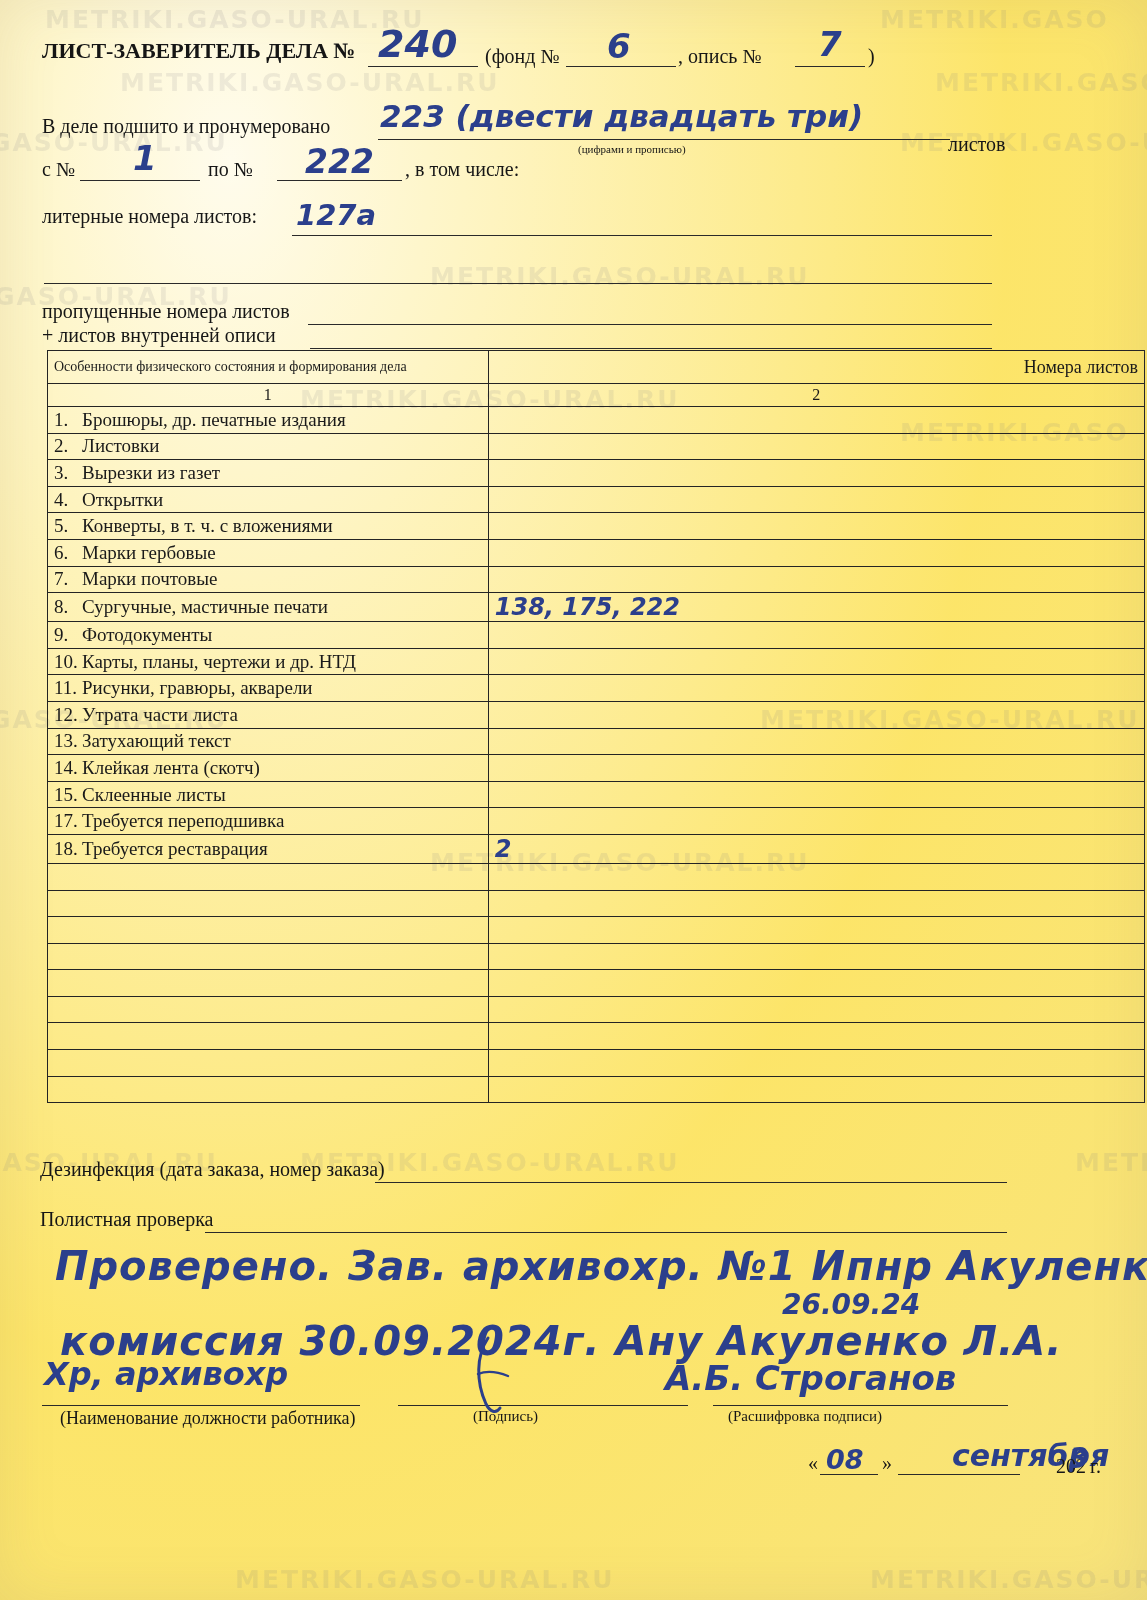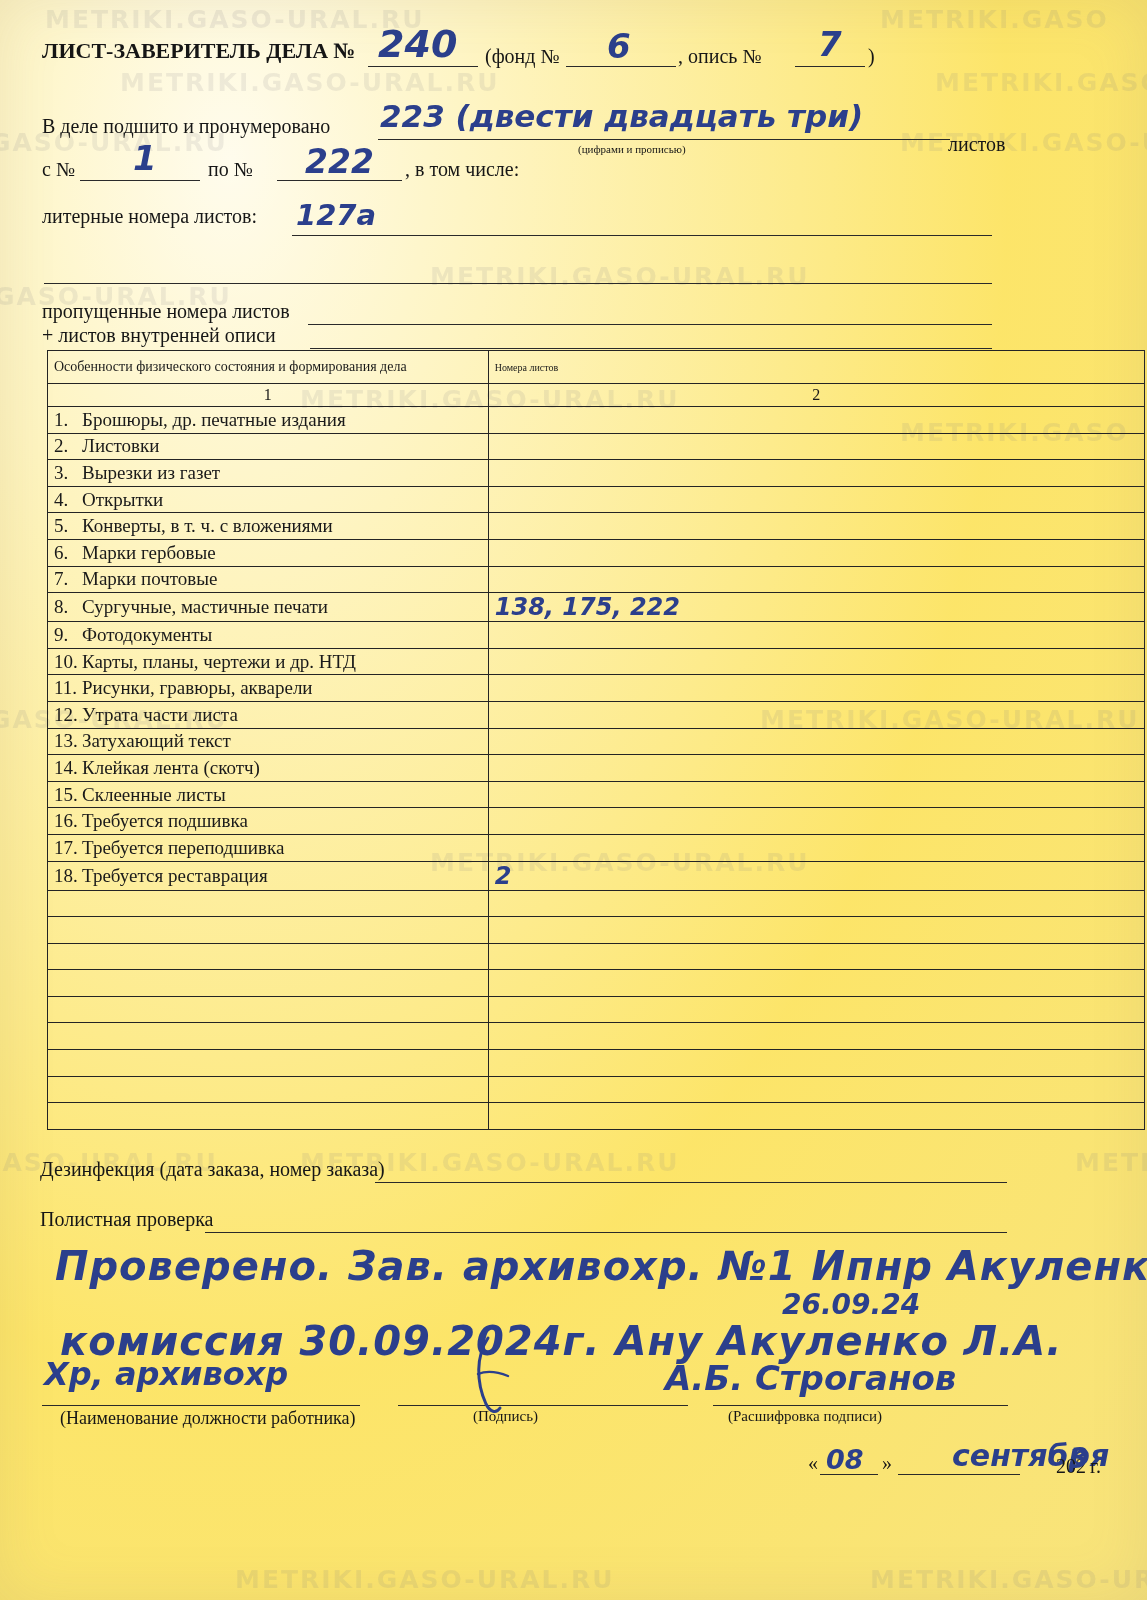--- a/index.html
+++ b/index.html
@@ -80,22 +80,22 @@
   .tbl td{
     border:1px solid #242424;
     height:25.6px;
     padding:0 6px;
     font-size:19px;
     vertical-align:middle;
   }
   .tbl td.c1{width:396px;}
   .tbl td.c2{width:596px;}
   .tbl td.hdr{
-    text-align:left;
-    font-size:10px;
+    text-align:right;
+    font-size:18px;
     height:32px;
   }
   .tbl td.hdr.left{
     text-align:left;
     font-size:14px;
   }
   .tbl td.numhdr{
     text-align:center;font-size:16px;height:22px;
   }
   .idx{display:inline-block;width:28px;}
@@ -238,24 +238,20 @@
         </tr>
         <tr>
           <td class="c1"><span class="idx">14.</span><span>Клейкая лента (скотч)</span></td>
           <td class="c2"></td>
         </tr>
         <tr>
           <td class="c1"><span class="idx">15.</span><span>Склеенные листы</span></td>
           <td class="c2"></td>
         </tr>
         <tr>
-          <td class="c1"><span class="idx">16.</span><span>Требуется подшивка</span></td>
-          <td class="c2"></td>
-        </tr>
-        <tr>
           <td class="c1"><span class="idx">17.</span><span>Требуется переподшивка</span></td>
           <td class="c2"></td>
         </tr>
         <tr>
           <td class="c1"><span class="idx">18.</span><span>Требуется реставрация</span></td>
           <td class="c2"><span class="cellhw">2</span></td>
         </tr>
         <tr>
           <td class="c1"></td>
           <td class="c2"></td>

